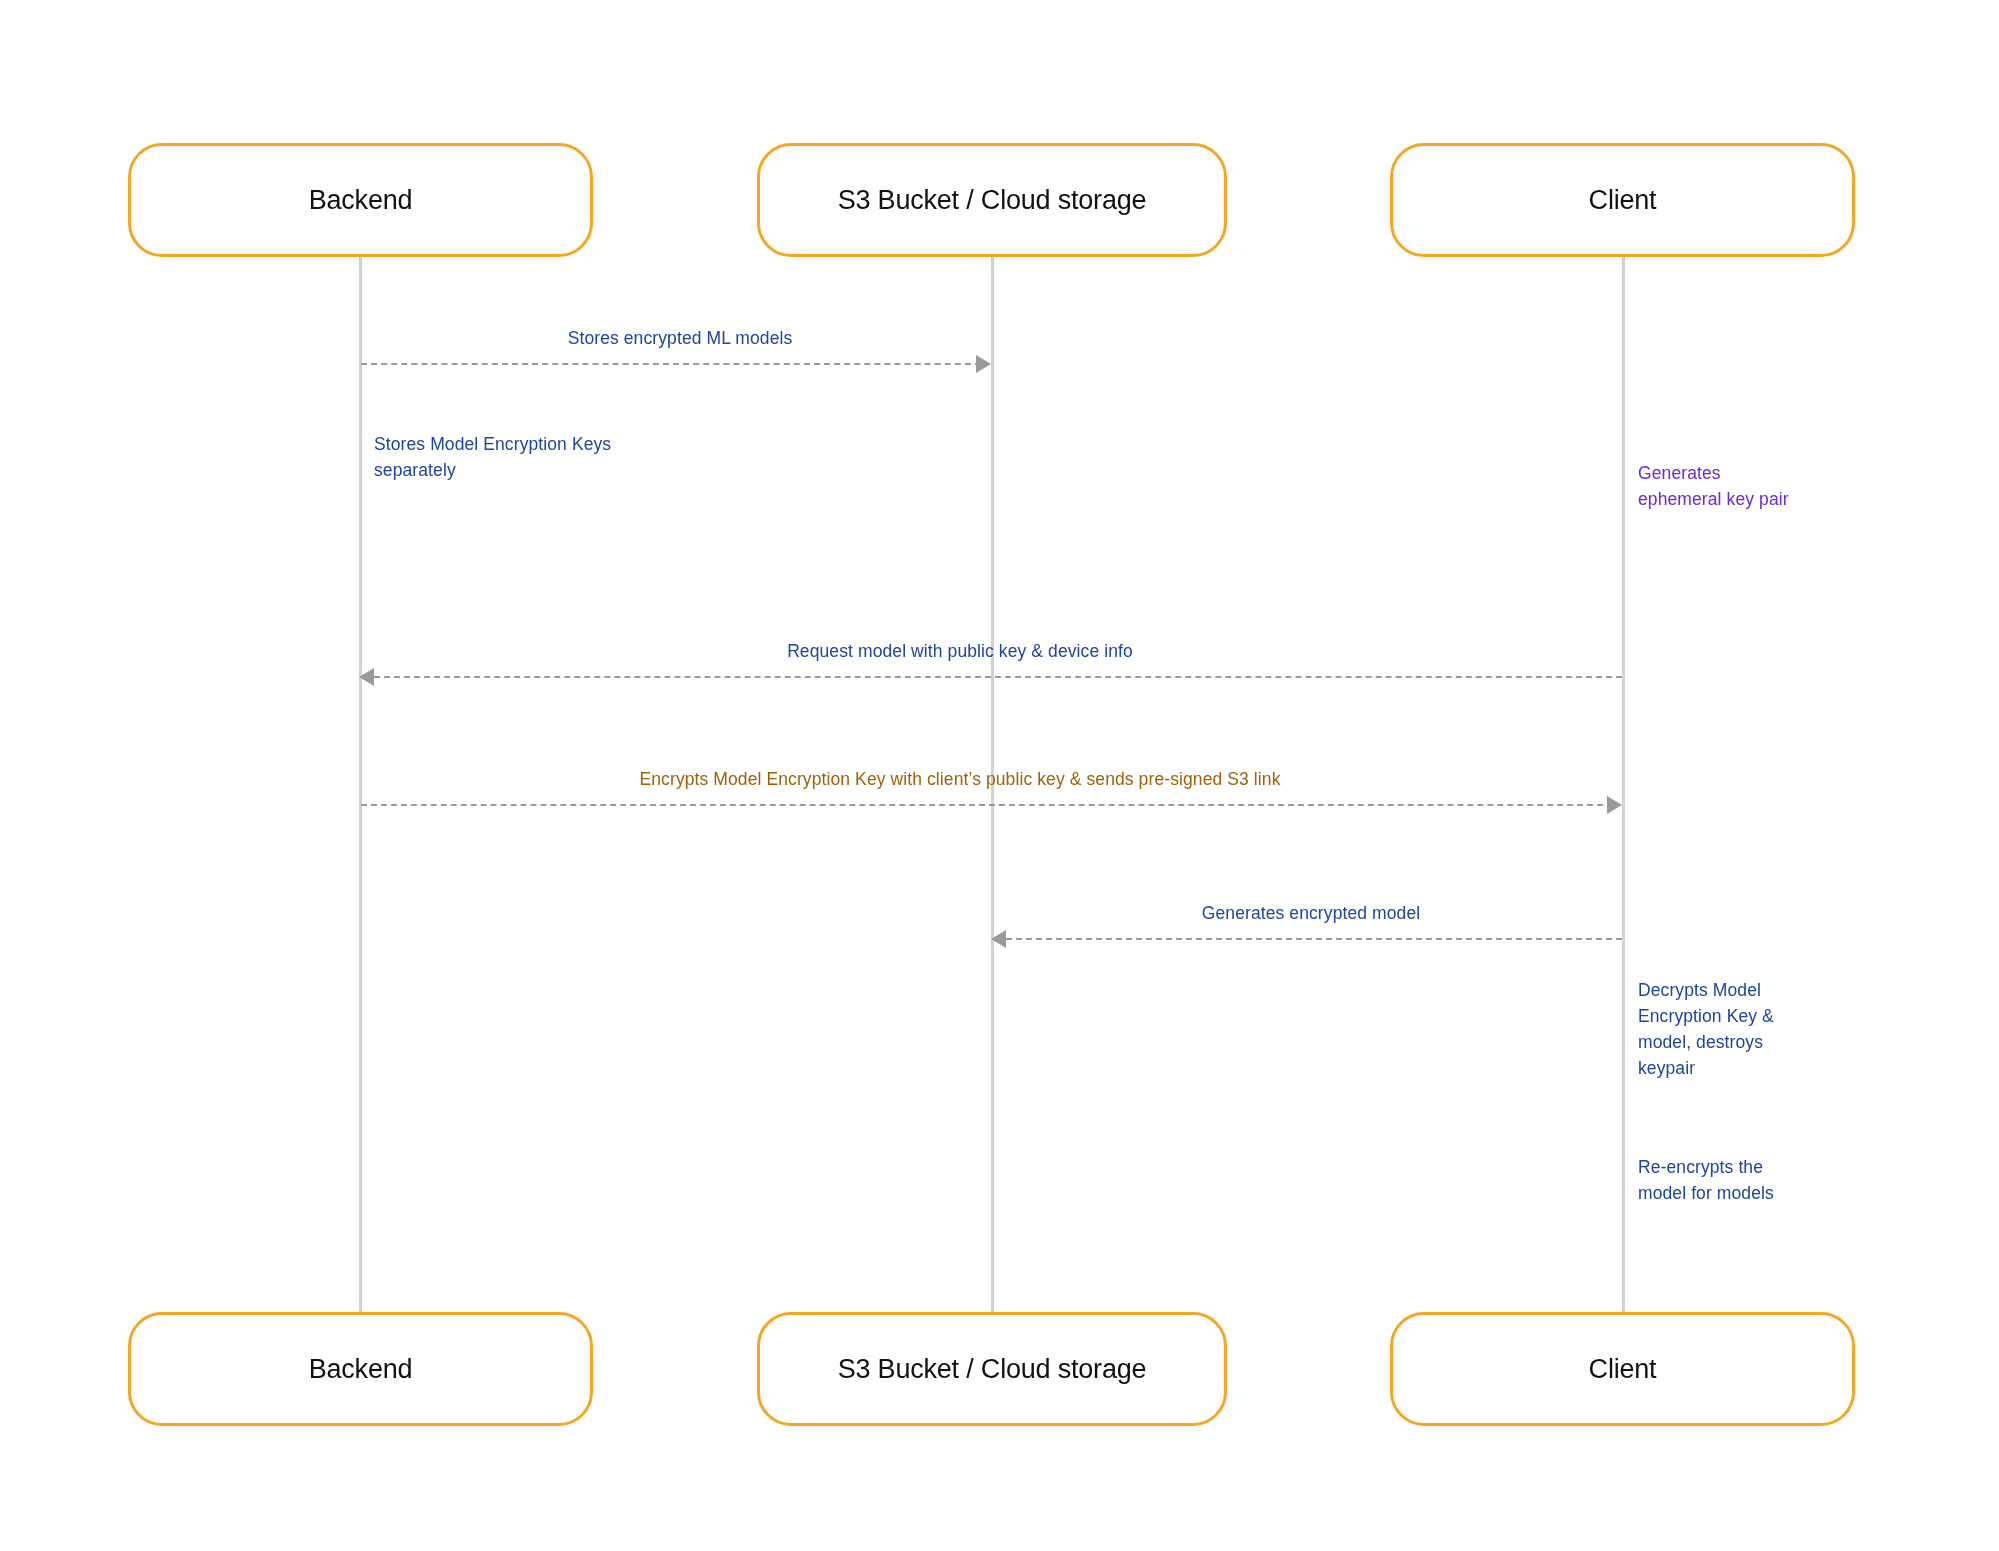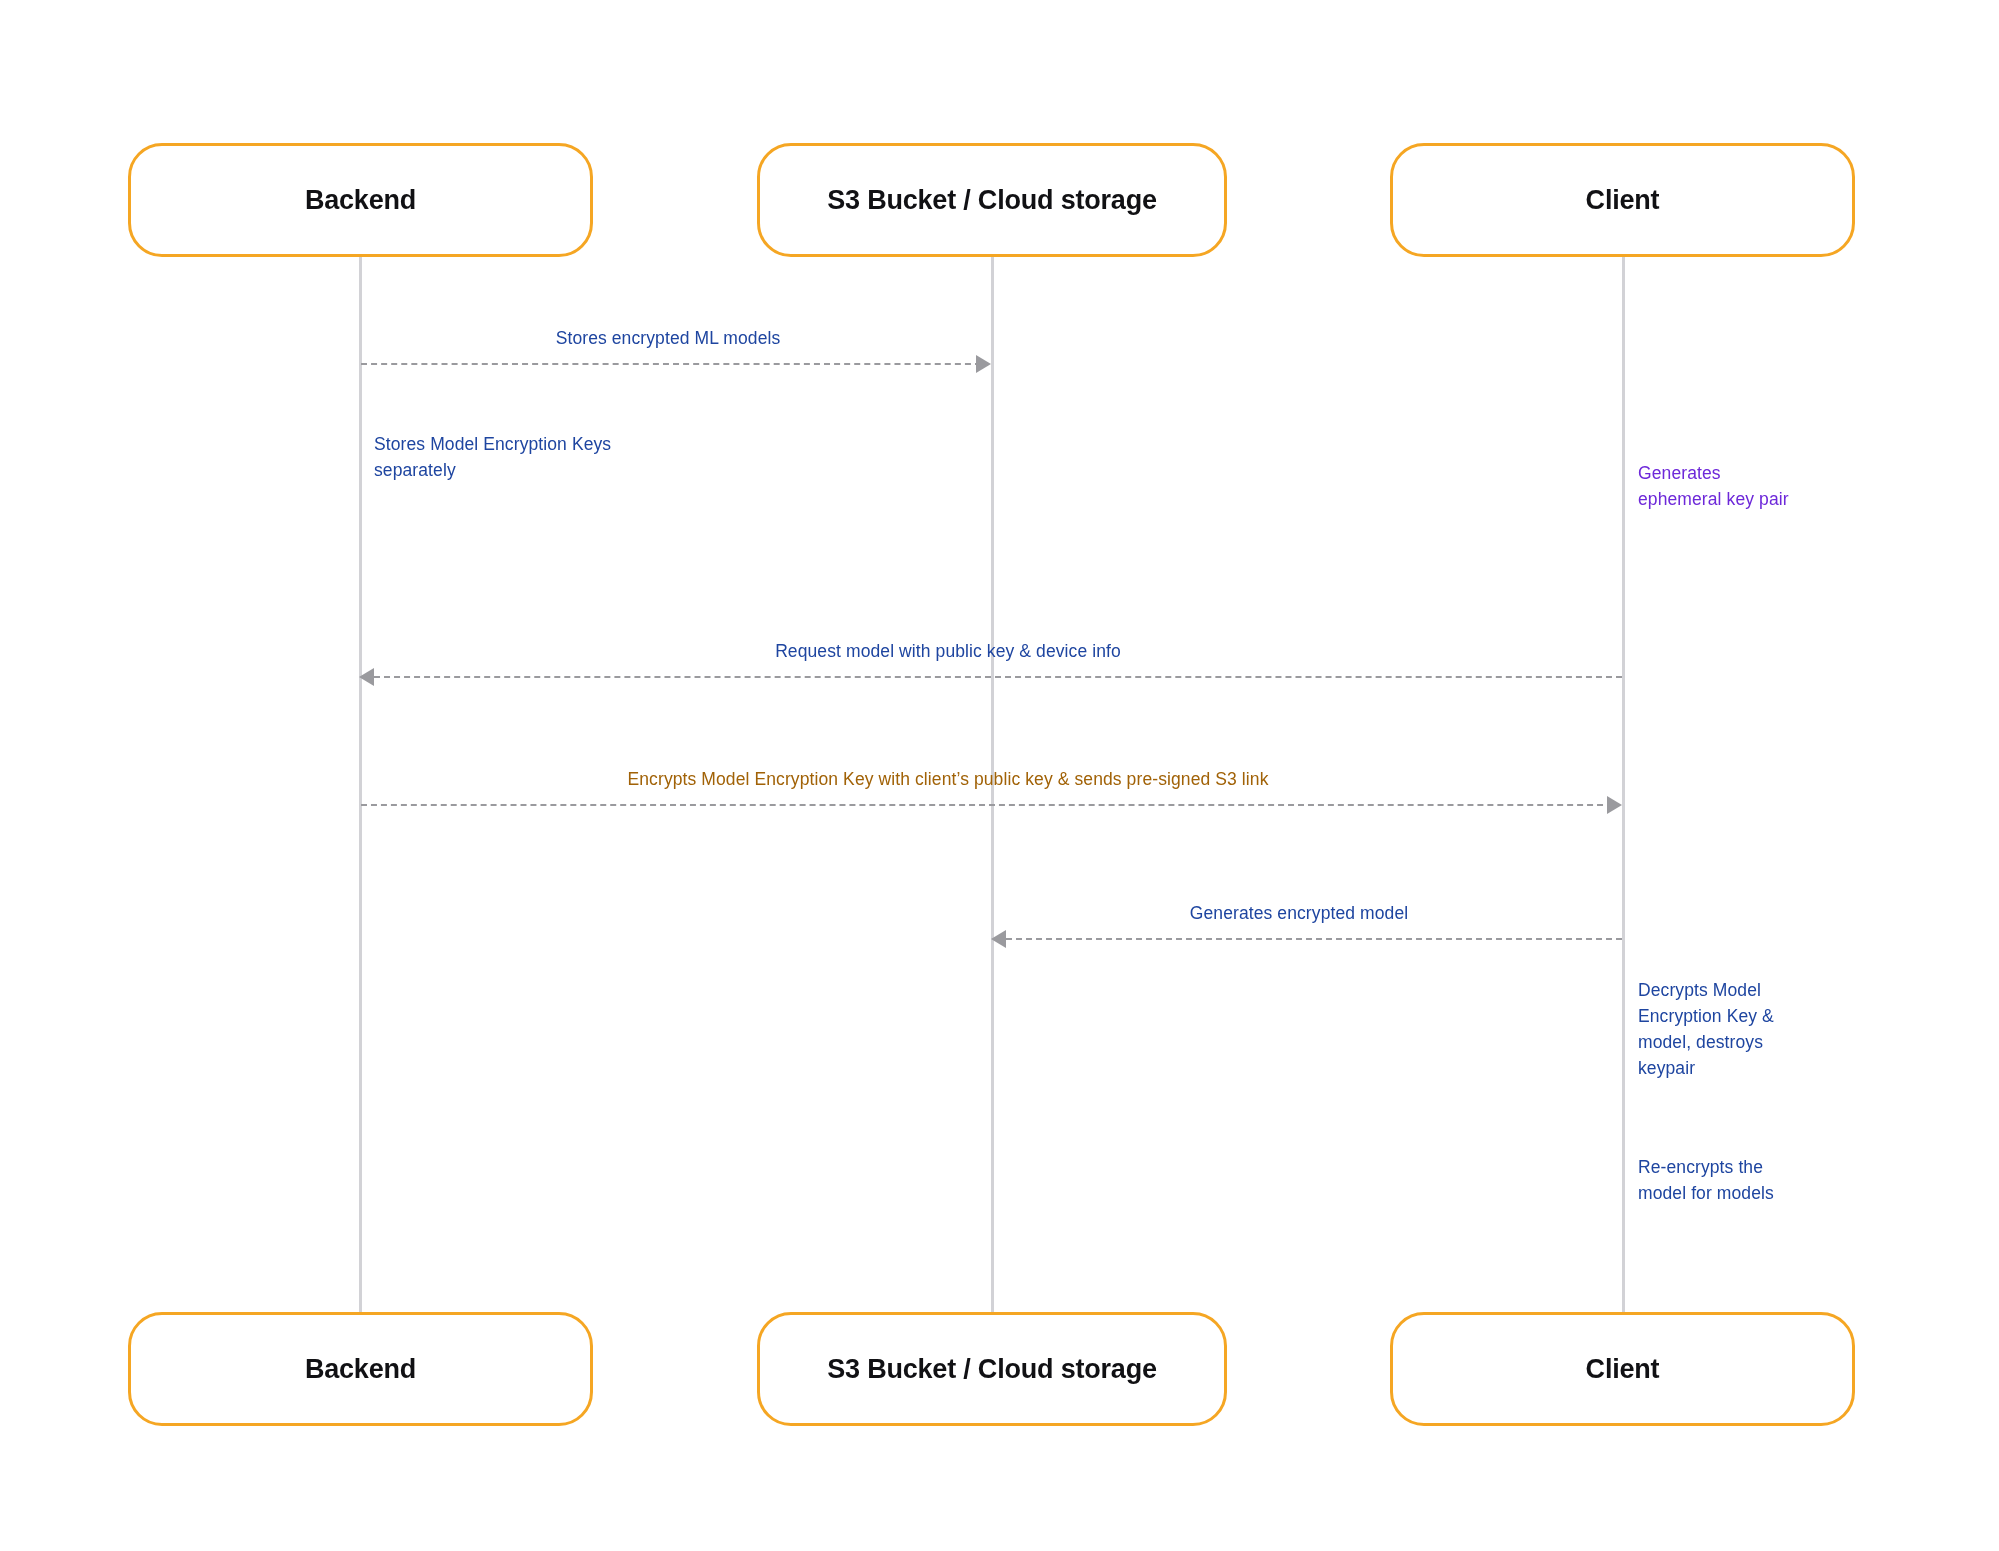--- a/index.html
+++ b/index.html
@@ -26,21 +26,21 @@
     background: #ffffff;
     border: 3px solid var(--accent, #F5A623);
     border-radius: 34px;
     display: flex;
     align-items: center;
     justify-content: center;
     z-index: 4;
   }
   .actor-label {
     font-size: 27px;
-    font-weight: 700;
+    font-weight: 400;
     color: #111114;
     letter-spacing: -0.2px;
     white-space: nowrap;
   }
 
   
   .lifeline {
     position: absolute;
     width: 2.5px;
     background: #d2d2d6;
@@ -52,20 +52,21 @@
     position: absolute;
     z-index: 2;
   }
   .msg-label {
     position: absolute;
     font-size: 17.5px;
     color: #1E45A0;
     white-space: nowrap;
     letter-spacing: 0.1px;
     line-height: 1.35;
+    margin-left: 12px;
   }
   .msg-label.center { transform: translateX(-50%); }
 
   .msg-line {
     position: absolute;
     height: 0;
     border-top: 2.5px dashed #9a9a9e;
     z-index: 2;
   }
   .arrowhead {

